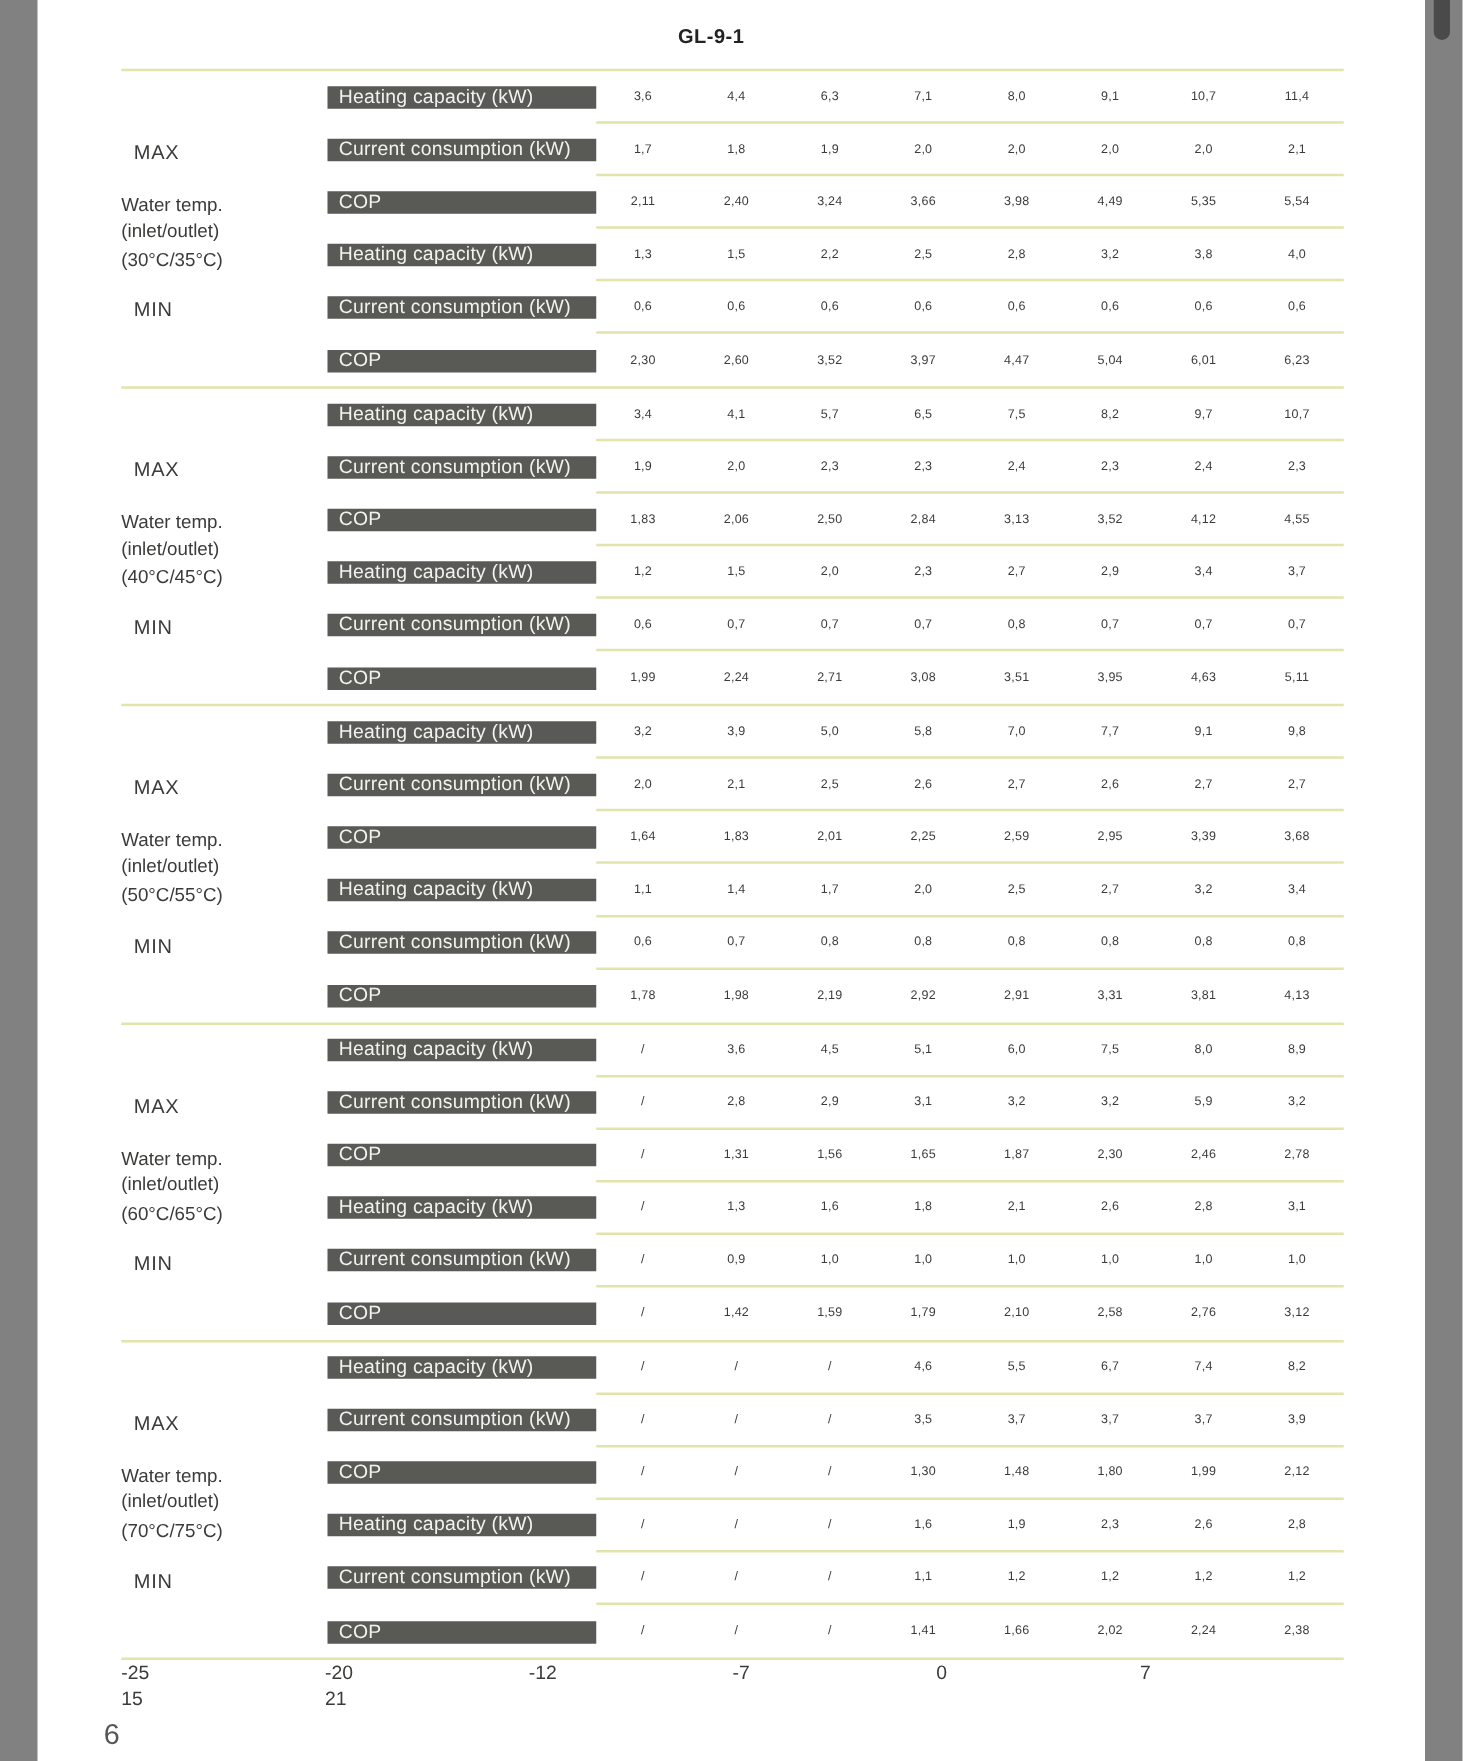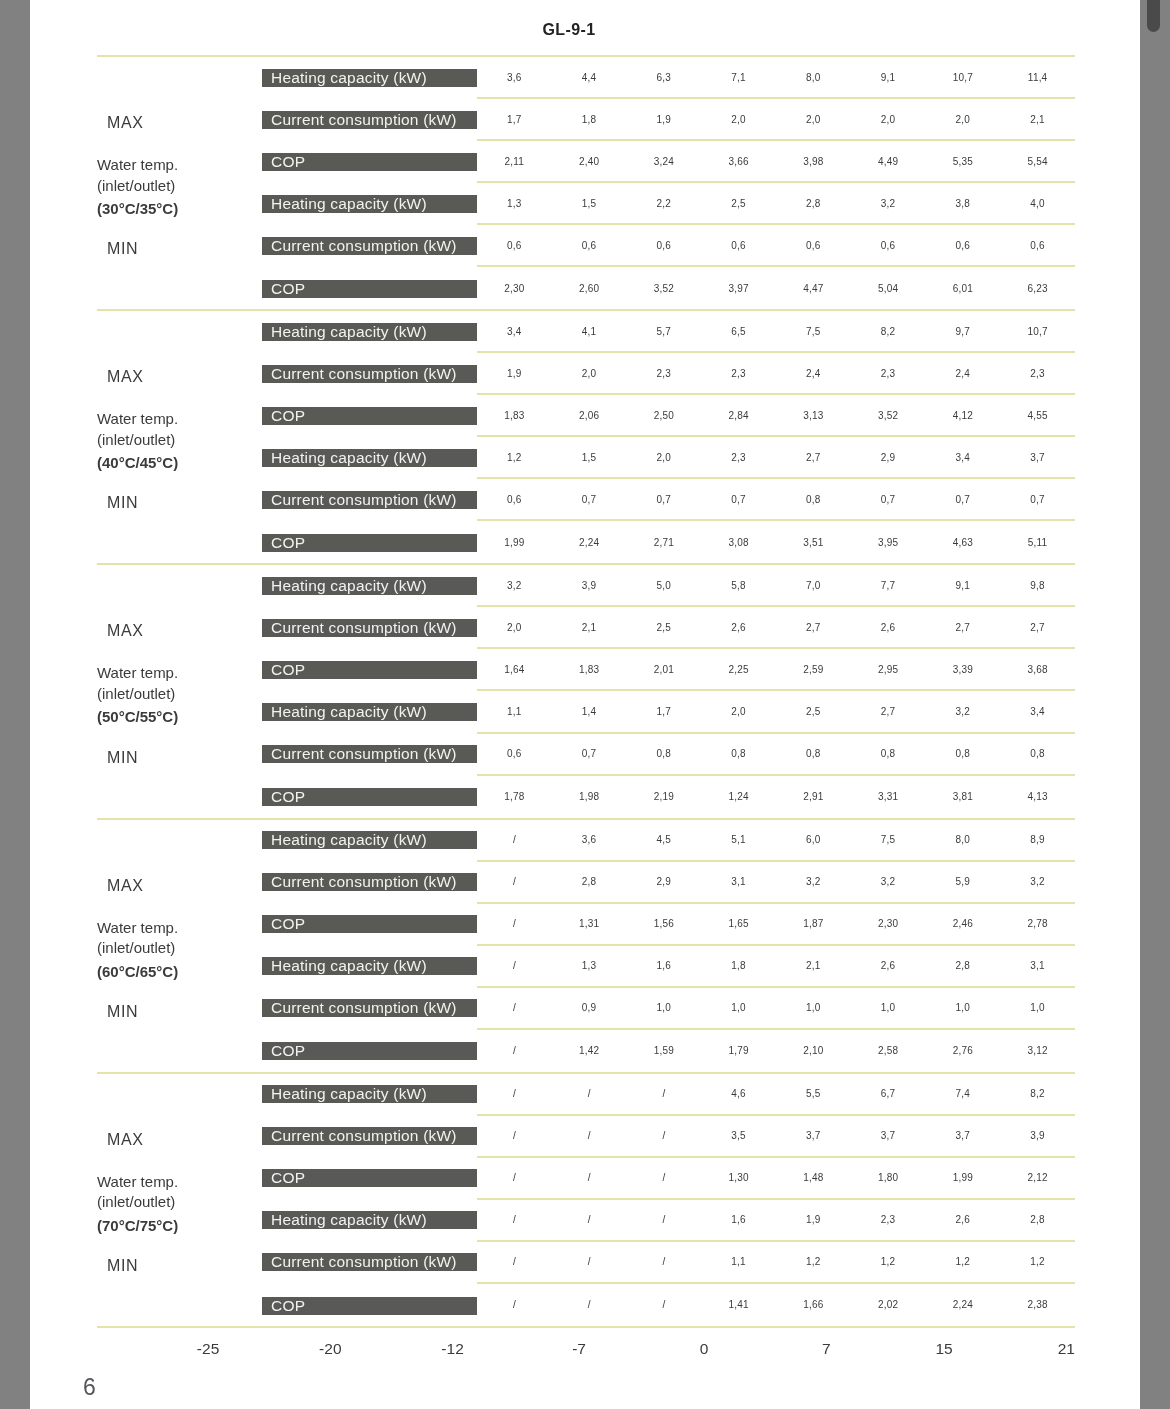--- a/index.html
+++ b/index.html
@@ -57,32 +57,32 @@
     flex:1;display:grid;grid-template-columns:repeat(8,1fr);
     align-items:center;text-align:center;font-size:10px;
     letter-spacing:.2px;height:100%;
   }
   .g-row:not(:last-child) .vals{border-bottom:2px solid var(--accent-line);}
   .wt{
     position:absolute;left:0;top:50%;width:153px;
     transform:translateY(-50%);margin-top:4px;
     text-align:left;font-size:15px;line-height:20.5px;z-index:2;
   }
-  .wt-temp{margin-top:3px;font-weight:bold;}
+  .wt-temp{margin-top:3px;}
   .footer-row{
     position:absolute;left:97px;top:1328px;width:978px;height:42px;
     display:flex;align-items:center;
   }
   .footer-label{
     width:380px;flex:0 0 380px;padding-left:10px;font-size:15.5px;
     letter-spacing:.2px;
   }
   .footer-vals{
-    flex:1;display:grid;grid-template-columns:repeat(8,1fr);
-    align-items:center;text-align:right;font-size:15.5px;height:100%;
+    flex:1;display:grid;grid-template-columns:repeat(6,1fr);
+    align-items:center;text-align:left;font-size:15.5px;height:100%;
   }
   .page-number{
     position:absolute;left:83px;top:1374px;font-size:23px;color:#56565a;
   }
 </style>
 </head>
 <body>
 
 <div class="page"></div>
 <div class="scroll-thumb"></div>
@@ -348,21 +348,21 @@
           <div class="cell">0,8</div>
         </div>
       </div>
       <div class="g-row">
         <div class="lab"></div>
         <div class="dark">COP</div>
         <div class="vals">
           <div class="cell">1,78</div>
           <div class="cell">1,98</div>
           <div class="cell">2,19</div>
-          <div class="cell">1,24</div>
+          <div class="cell">2,92</div>
           <div class="cell">2,91</div>
           <div class="cell">3,31</div>
           <div class="cell">3,81</div>
           <div class="cell">4,13</div>
         </div>
       </div>
     </div>
     <div class="group">
       <div class="wt">
         <div class="wt-line">Water temp.</div>

